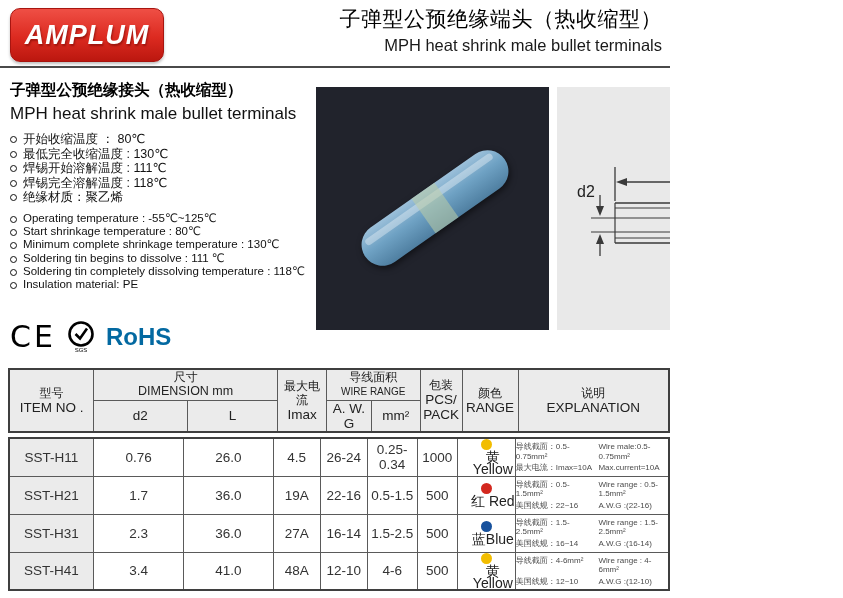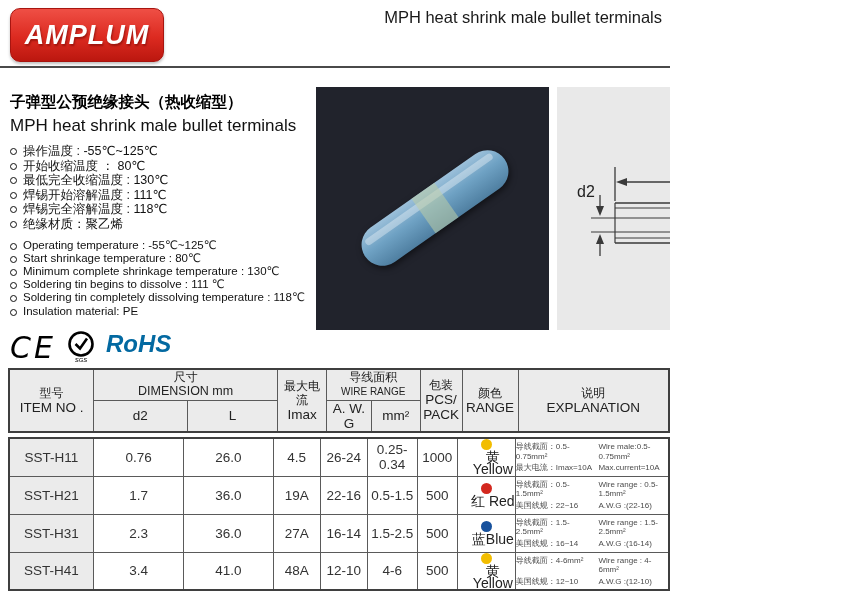--- a/index.html
+++ b/index.html
@@ -12,31 +12,31 @@
     border:1px solid #a81510;box-shadow:0 2px 3px rgba(0,0,0,.25);
     display:flex;align-items:center;justify-content:center;}
   .logo span{color:#fff;font-style:italic;font-weight:bold;font-size:27px;letter-spacing:1px;
     text-shadow:1px 2px 2px rgba(120,10,5,.6);}
   .titleblock{position:absolute;right:8px;top:5px;text-align:right;}
   .title-cn{font-size:21px;font-weight:500;color:#000;letter-spacing:.5px;}
   .title-en{font-size:16.5px;color:#1a1a1a;margin-top:3px;}
   .hdr-rule{position:absolute;left:0;top:66px;width:843px;height:2px;background:#4a4a4a;}
 
   
-  .leftcol{position:absolute;left:10px;top:92px;width:306px;}
+  .leftcol{position:absolute;left:10px;top:80px;width:306px;}
   .h-cn{font-size:15.5px;font-weight:bold;color:#000;}
   .h-en{font-size:17px;color:#111;margin-top:3px;margin-bottom:8px;}
   ul.specs{list-style:none;margin:0;padding:0;}
   ul.specs li{position:relative;padding-left:13px;}
   ul.specs li::before{content:"";position:absolute;left:0;top:4px;width:5px;height:5px;
     border:1.5px solid #111;border-radius:50%;}
   ul.specs-cn li{font-size:12.5px;line-height:14.6px;color:#111;}
   ul.specs-en{margin-top:7px;}
   ul.specs-en li{font-size:11.5px;line-height:13.2px;color:#111;}
-  .certs{margin-top:12px;display:flex;gap:10px;font-style:italic;}
+  .certs{margin-top:28px;display:flex;align-items:center;gap:10px;}
   .ce-mark{font-size:30px;color:#000;letter-spacing:3px;font-family:"DejaVu Sans",sans-serif;}
   .rohs-mark{font-size:24px;font-weight:bold;color:#0369a1;}
 
   
   .photo{position:absolute;left:316px;top:87px;width:233px;height:243px;background:#21232c;overflow:hidden;}
   .tube{position:absolute;left:34px;top:100px;width:170px;height:42px;border-radius:21px;
     background:linear-gradient(180deg,#9cc0da 0%,#6fa2c4 45%,#4f7fa1 100%);
     transform:rotate(-35deg);box-shadow:0 3px 6px rgba(0,0,0,.5);}
   .tube-band{position:absolute;left:50%;top:0;width:28px;height:100%;margin-left:-14px;
     background:rgba(190,205,165,.55);}
@@ -64,29 +64,29 @@
 </style>
 </head>
 <body>
 
 <div id="page">
 
   <div class="logo">
     <span>AMPLUM</span>
   </div>
   <div class="titleblock">
+    <div class="title-cn">子弹型公预绝缘端头（热收缩型）</div>
     <div class="title-en">MPH heat shrink male bullet terminals</div>
   </div>
   <div class="hdr-rule"></div>
 
   <div class="leftcol">
     <div class="h-cn">子弹型公预绝缘接头（热收缩型）</div>
     <div class="h-en">MPH heat shrink male bullet terminals</div>
     <ul class="specs specs-cn">
-      <li>操作温度 : -55℃~125℃</li>
       <li>开始收缩温度 ： 80℃</li>
       <li>最低完全收缩温度 : 130℃</li>
       <li>焊锡开始溶解温度 : 111℃</li>
       <li>焊锡完全溶解温度 : 118℃</li>
       <li>绝缘材质：聚乙烯</li>
     </ul>
     <ul class="specs specs-en">
       <li>Operating temperature : -55℃~125℃</li>
       <li>Start shrinkage temperature :  80℃</li>
       <li>Minimum complete shrinkage temperature : 130℃</li>

